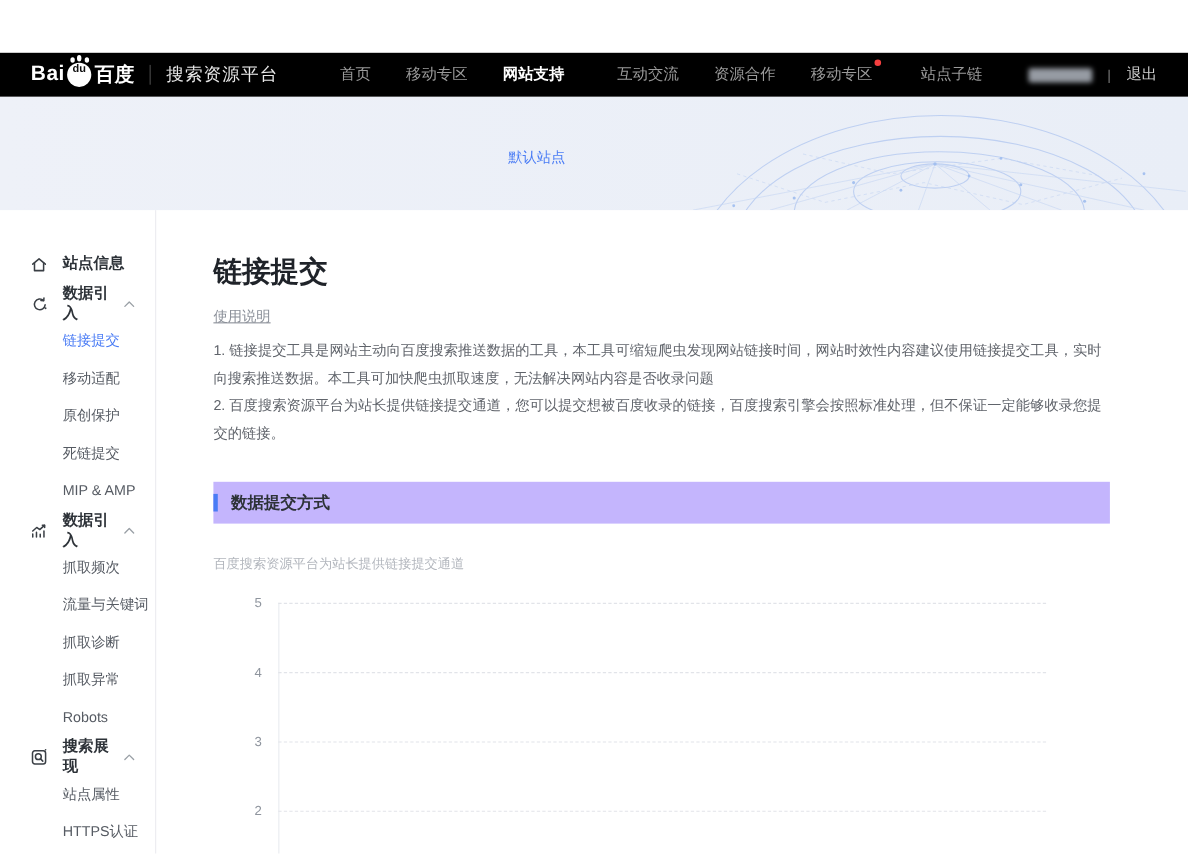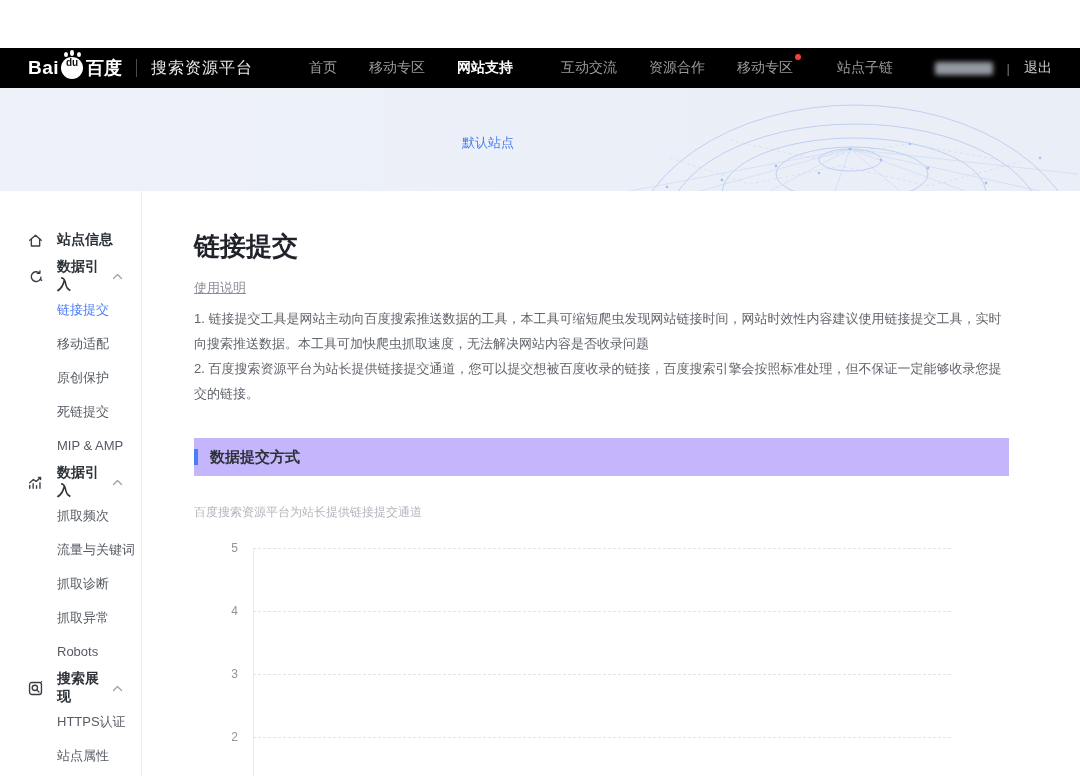--- a/index.html
+++ b/index.html
@@ -220,22 +220,22 @@
             <circle cx="13.6" cy="1.6" r="0.7" fill="#3a3f45" stroke="none"></circle>
           </svg>
         </span>
         <span class="sb-group-label">搜索展现</span>
         <span class="sb-chevron">
           <svg width="11" height="7" viewBox="0 0 11 7" fill="none" stroke="#9aa0a6" stroke-width="1.2" stroke-linecap="round" stroke-linejoin="round">
             <path d="M1.5 5.5 L5.5 1.5 L9.5 5.5"></path>
           </svg>
         </span>
       </div>
+      <div class="sb-child">站点属性</div>
       <div class="sb-child">HTTPS认证</div>
-      <div class="sb-child">站点属性</div>
       <div class="sb-child">站点子链</div>
     </aside>
 
   <main class="main">
     <h1 class="page-title">链接提交</h1>
     <div class="usage-title">使用说明</div>
     <div class="usage-list" id="usage-list">
         <div class="usage-item">1. 链接提交工具是网站主动向百度搜索推送数据的工具，本工具可缩短爬虫发现网站链接时间，网站时效性内容建议使用链接提交工具，实时向搜索推送数据。本工具可加快爬虫抓取速度，无法解决网站内容是否收录问题</div>
         <div class="usage-item">2. 百度搜索资源平台为站长提供链接提交通道，您可以提交想被百度收录的链接，百度搜索引擎会按照标准处理，但不保证一定能够收录您提交的链接。</div>
       </div>

